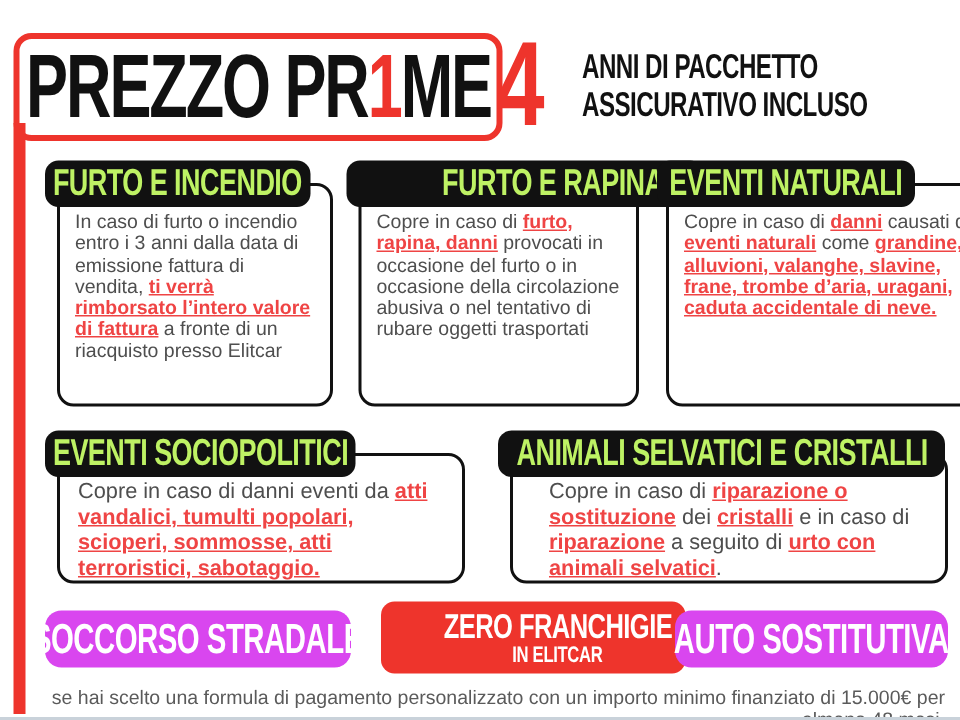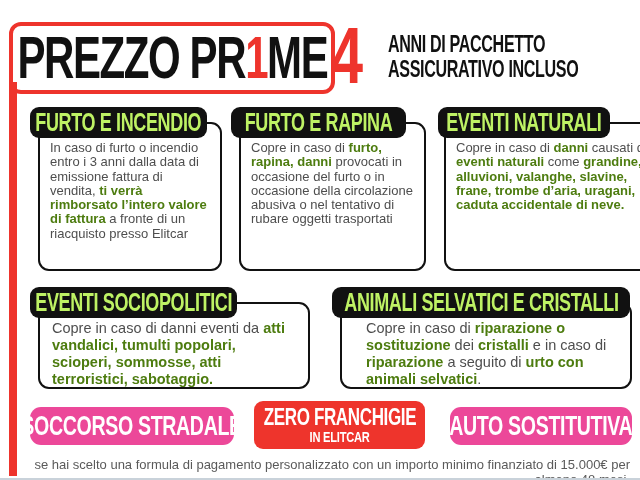--- a/index.html
+++ b/index.html
@@ -41,24 +41,24 @@
   .card-title span{
     font-size:25px; font-weight:bold; white-space:nowrap;
     transform:scaleX(0.72); letter-spacing:-0.5px; line-height:1;
   }
   .card-body{
     position:absolute; border:2.5px solid #111; border-radius:11px;
     background:#fff; box-sizing:border-box; color:#4e4e4e; z-index:1;
   }
   .card-body.small{font-size:13px; line-height:14.3px; padding:17px 10px 0 10px;}
   .card-body.wide{font-size:14.5px; line-height:17px; padding:16px 12px 0 12px;}
-  .card-body .b{font-weight:bold; color:#4d7c0f;}
+  .card-body .b{font-weight:bold; color:#ef4444;text-decoration:underline;}
   
   .badge-black{
-    position:absolute; background:#ec4899; color:#fff; border-radius:11px;
+    position:absolute; background:#d946ef; color:#fff; border-radius:11px;
     display:flex; align-items:center; justify-content:center;
   }
   .badge-black span{
     font-size:28px; font-weight:bold; white-space:nowrap;
     transform:scaleX(0.70); letter-spacing:-0.5px;
   }
   .badge-red{
     position:absolute; background:#ee342c; color:#fff; border-radius:9px;
     display:flex; flex-direction:column; align-items:center; justify-content:center;
   }
@@ -92,21 +92,21 @@
   <div class="subtitle">
     <div>ANNI DI PACCHETTO</div>
     <div>ASSICURATIVO INCLUSO</div>
   </div>
 
   <div class="card-title" style="left:30px; top:107px; width:177px; height:31px;">
     <span>FURTO E INCENDIO</span>
   </div>
   <div class="card-body small" style="left:38px; top:122px; width:184px; height:149px;"><span>In caso di furto o incendio entro i 3 anni dalla data di emissione fattura di vendita, </span><span class="b">ti verrà rimborsato l’intero valore di fattura</span><span> a fronte di un riacquisto presso Elitcar</span></div>
 
-  <div class="card-title" style="left:231px; top:107px; width:175px; height:31px;">
+  <div class="card-title" style="left:231px; top:107px; width:201px; height:31px;padding-left:37px;">
     <span>FURTO E RAPINA</span>
   </div>
   <div class="card-body small" style="left:239px; top:122px; width:187px; height:149px;"><span>Copre in caso di </span><span class="b">furto, rapina, danni</span><span> provocati in occasione del furto o in occasione della circolazione abusiva o nel tentativo di rubare oggetti trasportati</span></div>
 
   <div class="card-title" style="left:438px; top:107px; width:172px; height:31px;">
     <span>EVENTI NATURALI</span>
   </div>
   <div class="card-body small" style="left:444px; top:122px; width:229px; height:149px;"><span>Copre in caso di </span><span class="b">danni</span><span> causati da </span><span class="b">eventi naturali</span><span> come </span><span class="b">grandine, alluvioni, valanghe, slavine, frane, trombe d’aria, uragani, caduta accidentale di neve.</span></div>
 
   <div class="card-title" style="left:30px; top:287px; width:207px; height:31px;">
@@ -116,21 +116,21 @@
 
   <div class="card-title" style="left:332px; top:287px; width:298px; height:31px;">
     <span>ANIMALI SELVATICI E CRISTALLI</span>
   </div>
   <div class="card-body wide" style="left:340px; top:302px; width:292px; height:87px;padding-left:24px;"><span>Copre in caso di </span><span class="b">riparazione o sostituzione</span><span> dei </span><span class="b">cristalli</span><span> e in caso di </span><span class="b">riparazione</span><span> a seguito di </span><span class="b">urto con animali selvatici</span><span>.</span></div>
 
   <div class="badge-black" style="left:30px; top:407px; width:204px; height:38px;">
     <span>SOCCORSO STRADALE</span>
   </div>
 
-  <div class="badge-red" style="left:254px; top:401px; width:171px; height:48px;">
+  <div class="badge-red" style="left:254px; top:401px; width:171px; height:48px;padding-left:32px;">
     <div class="l1">ZERO FRANCHIGIE</div>
     <div class="l2">IN ELITCAR</div>
   </div>
 
   <div class="badge-black" style="left:450px; top:407px; width:182px; height:38px;">
     <span>AUTO SOSTITUTIVA</span>
   </div>
 
   <div class="footnote">se hai scelto una formula di pagamento personalizzato con un importo minimo finanziato di 15.000€ per almeno 48 mesi.</div>
   <div class="bottom-line"></div>

